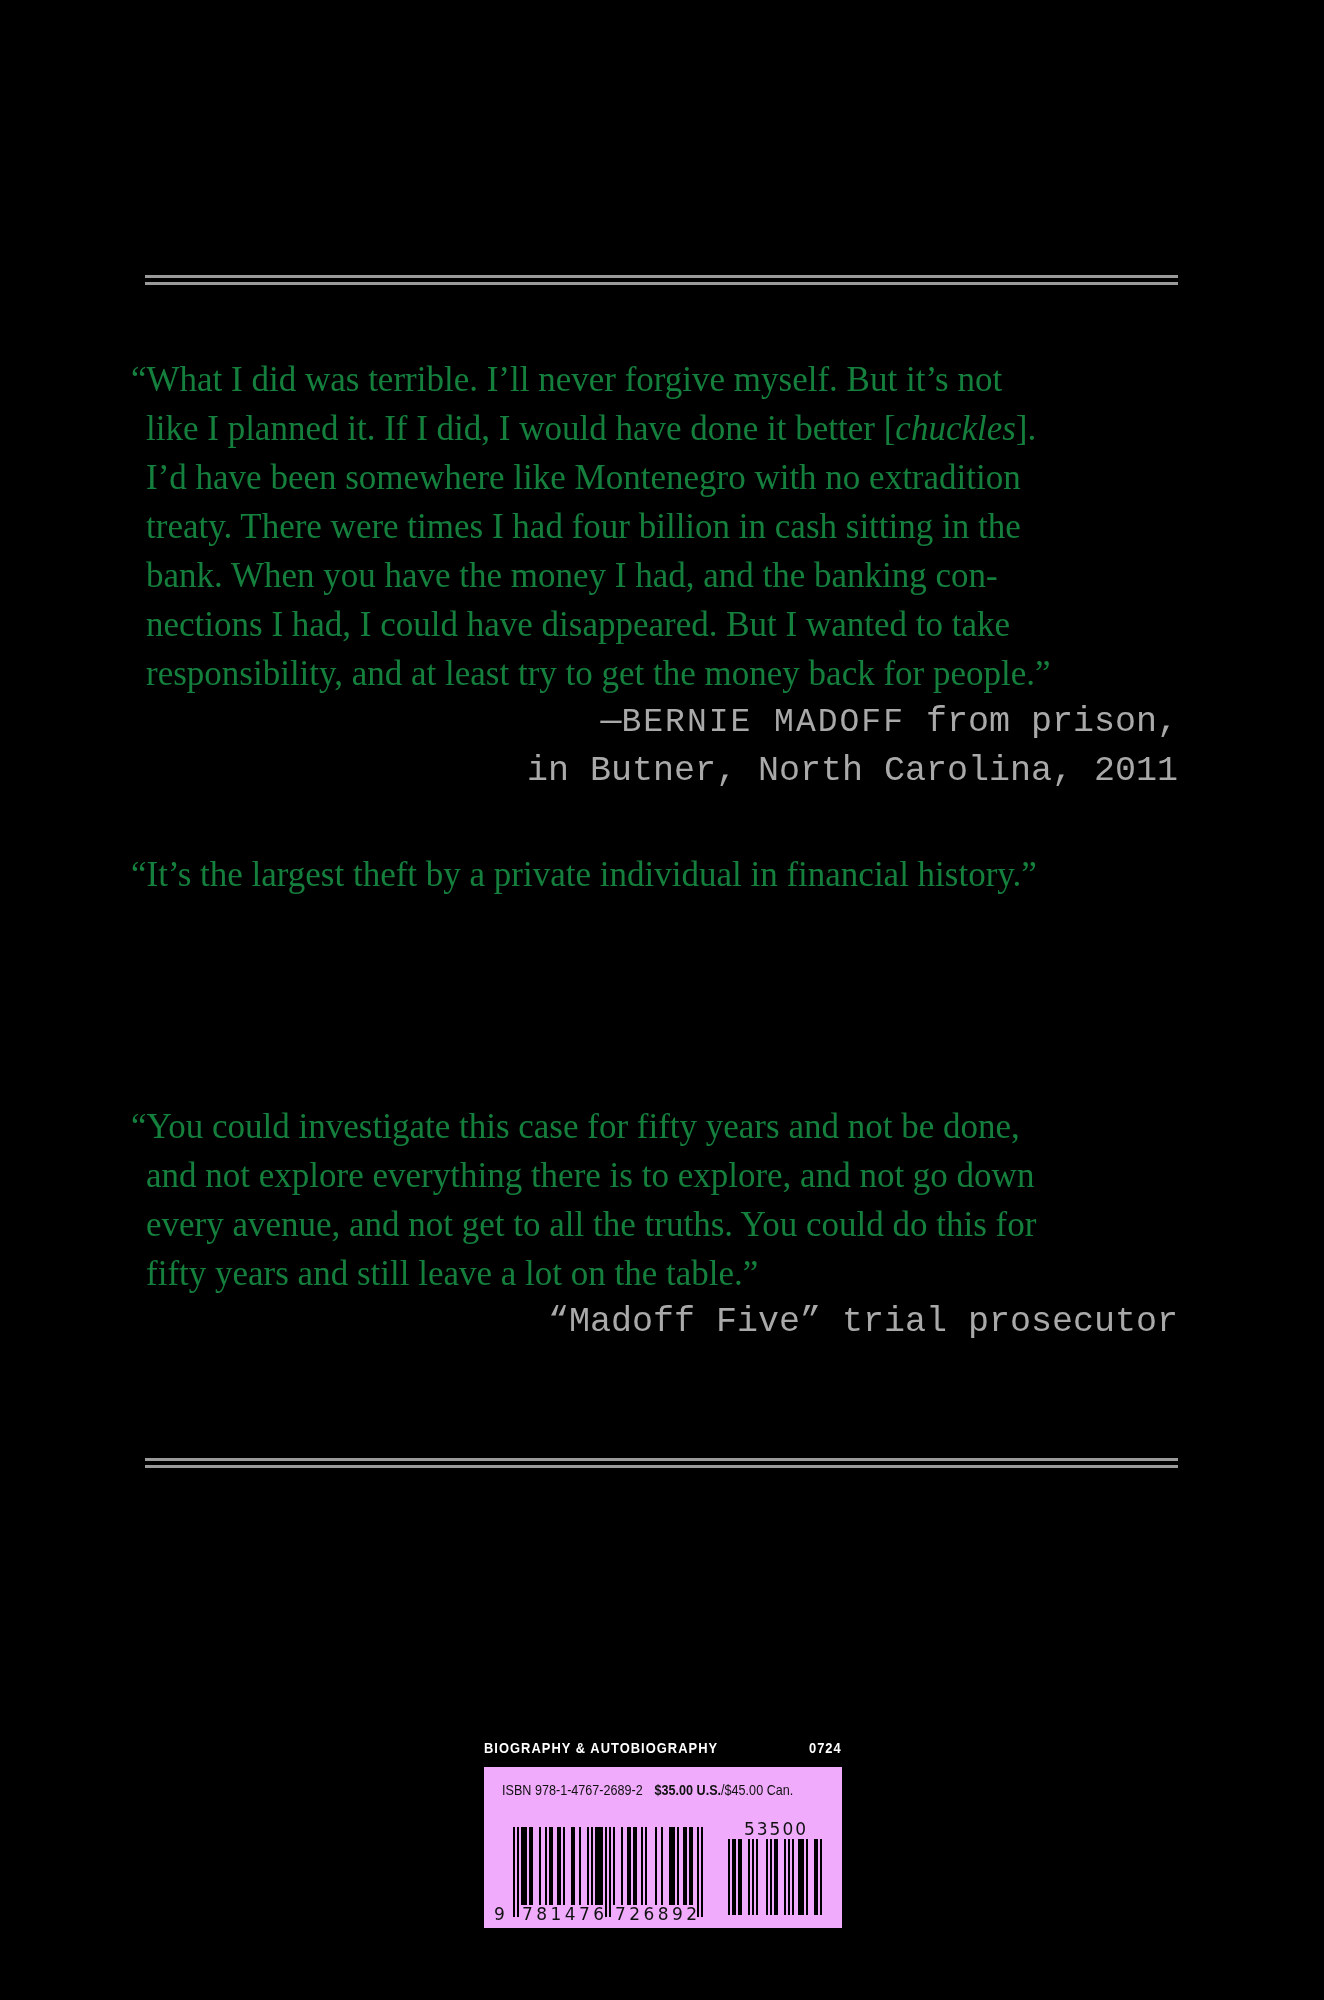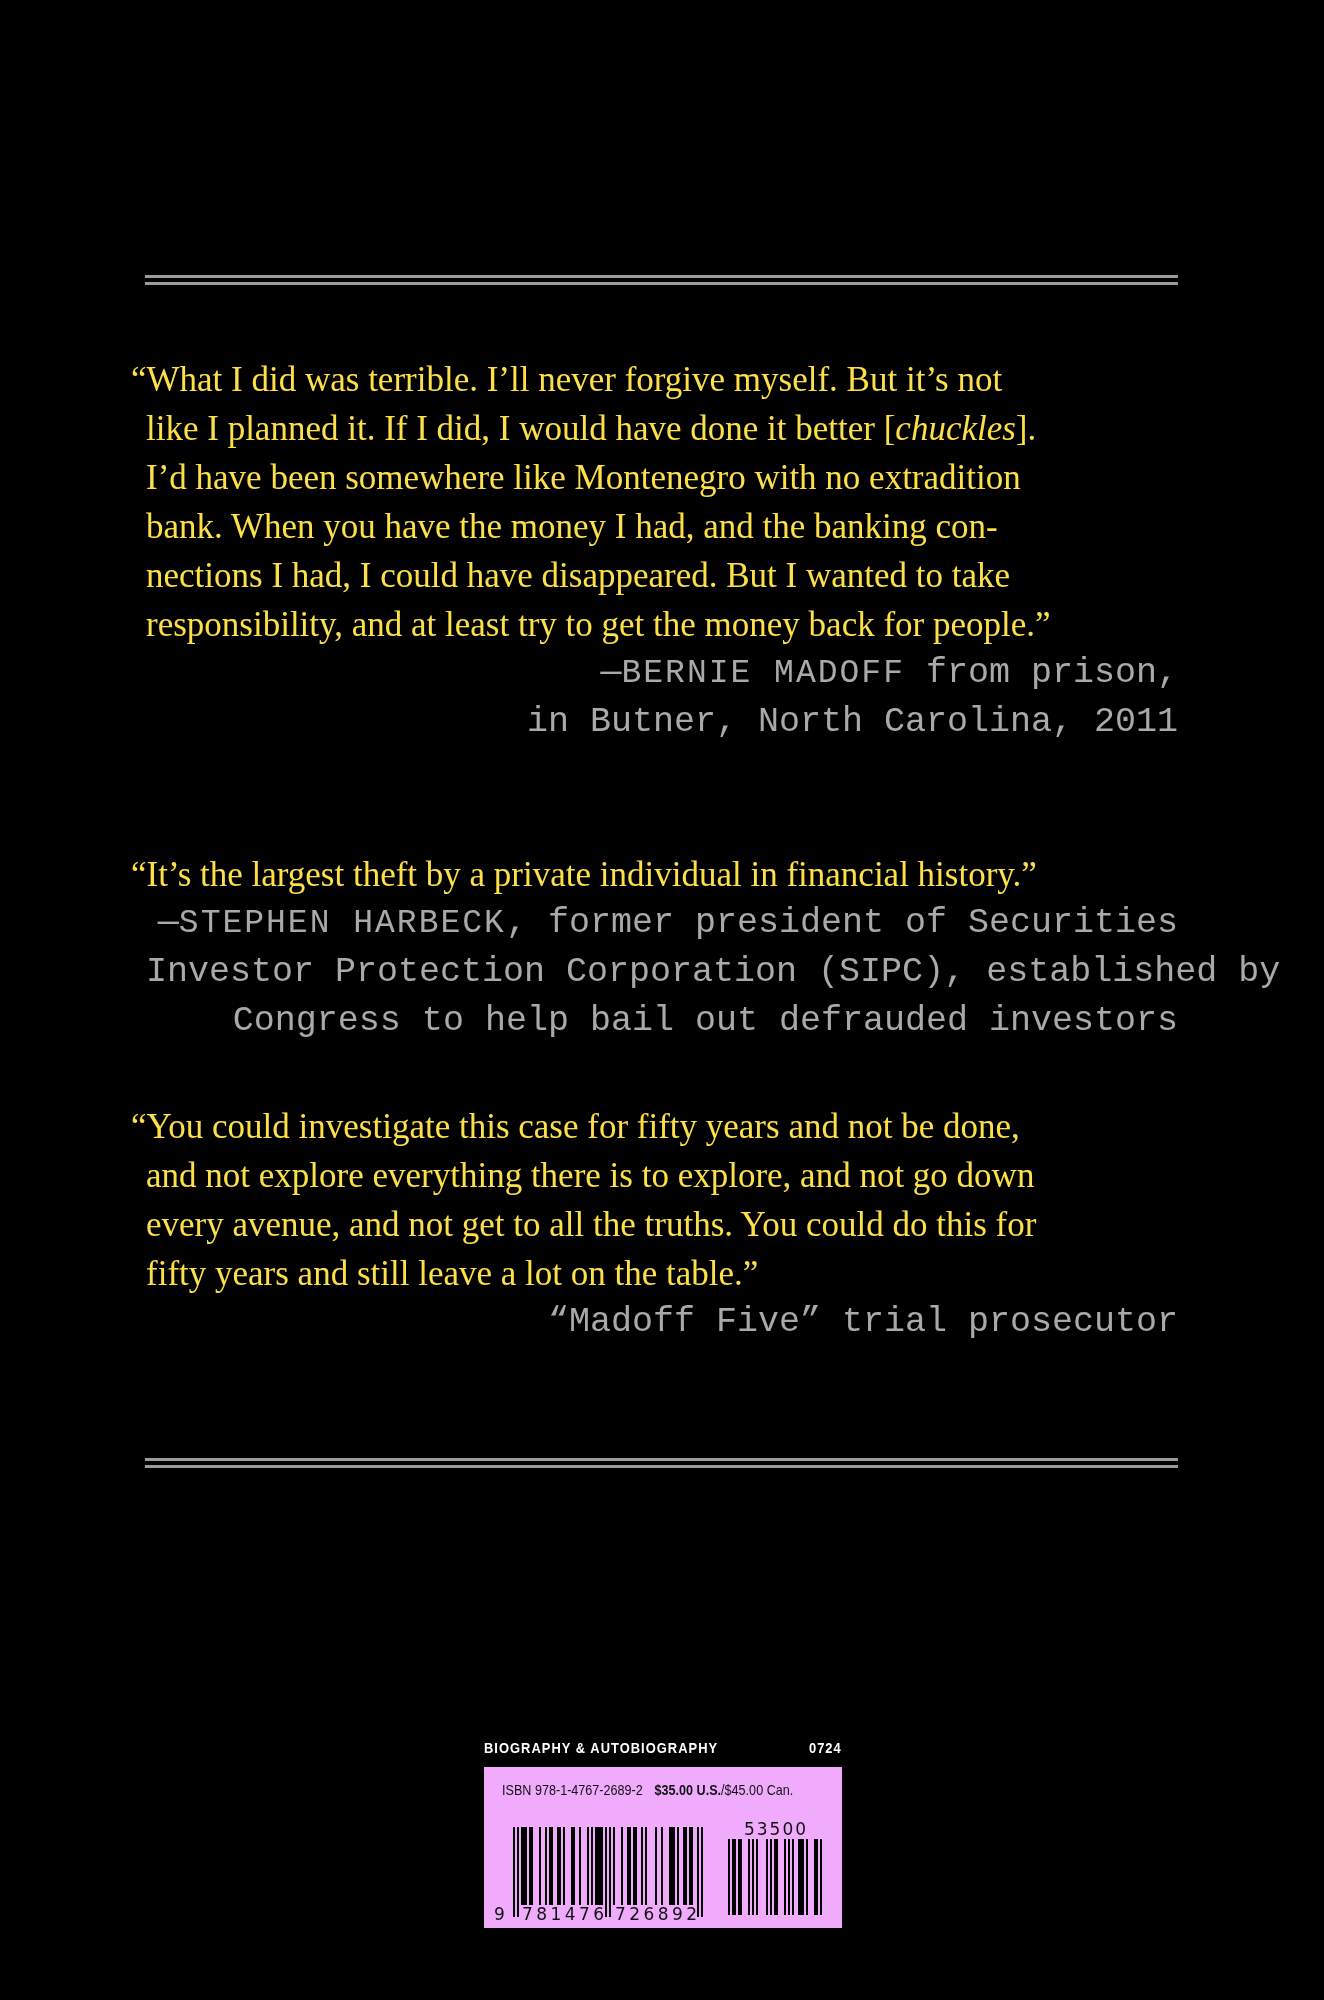--- a/index.html
+++ b/index.html
@@ -1,20 +1,20 @@
 <!DOCTYPE html>
 <html><head>
 <meta charset="utf-8">
 <style>
   html, body { margin: 0; padding: 0; background: #000; }
   body { width: 1324px; height: 2000px; position: relative; overflow: hidden; font-family: "DejaVu Serif", "Liberation Serif", serif; }
   .rule { position: absolute; left: 145px; width: 1033px; height: 3px; background: #9a9a9a; }
   .quote-block { position: absolute; left: 146px; width: 1032px; }
   .quote-text {
-    color: #fde047;
+    color: #15803d;
     font-family: "Liberation Serif", "DejaVu Serif", serif;
     font-size: 35px;
     line-height: 49px;
     margin: 0;
     text-align: justify;
     text-align-last: left;
     hyphens: manual;
   }
   .quote-line { display: block; white-space: nowrap; }
   .hang { margin-left: -15px; }
@@ -51,38 +51,34 @@
 <body>
 
 <div class="rule" style="top:275px;"></div>
 <div class="rule" style="top:282px;"></div>
 
 <div class="quote-block" style="top:355px;">
   <p class="quote-text">
     <span class="quote-line hang">“What I did was terrible. I’ll never forgive myself. But it’s not</span>
     <span class="quote-line"><span>like I planned it. If I did, I would have done it better [</span><em>chuckles</em><span>].</span></span>
     <span class="quote-line">I’d have been somewhere like Montenegro with no extradition</span>
+    <span class="quote-line">treaty. There were times I had four billion in cash sitting in the</span>
     <span class="quote-line">bank. When you have the money I had, and the banking con-</span>
     <span class="quote-line">nections I had, I could have disappeared. But I wanted to take</span>
     <span class="quote-line">responsibility, and at least try to get the money back for people.”</span>
   </p>
   <p class="attrib">
     <span class="attrib-line"><span>—</span><span class="name">Bernie Madoff</span><span> from prison,</span></span>
     <span class="attrib-line">in Butner, North Carolina, 2011</span>
   </p>
 </div>
 
 <div class="quote-block" style="top:850px;">
   <p class="quote-text">
     <span class="quote-line hang">“It’s the largest theft by a private individual in financial history.”</span>
-  </p>
-  <p class="attrib">
-    <span class="attrib-line"><span>—</span><span class="name">Stephen Harbeck</span><span>, former president of Securities</span></span>
-    <span class="attrib-line">Investor Protection Corporation (SIPC), established by</span>
-    <span class="attrib-line">Congress to help bail out defrauded investors</span>
   </p>
 </div>
 
 <div class="quote-block" style="top:1102px;">
   <p class="quote-text">
     <span class="quote-line hang">“You could investigate this case for fifty years and not be done,</span>
     <span class="quote-line">and not explore everything there is to explore, and not go down</span>
     <span class="quote-line">every avenue, and not get to all the truths. You could do this for</span>
     <span class="quote-line">fifty years and still leave a lot on the table.”</span>
   </p>

